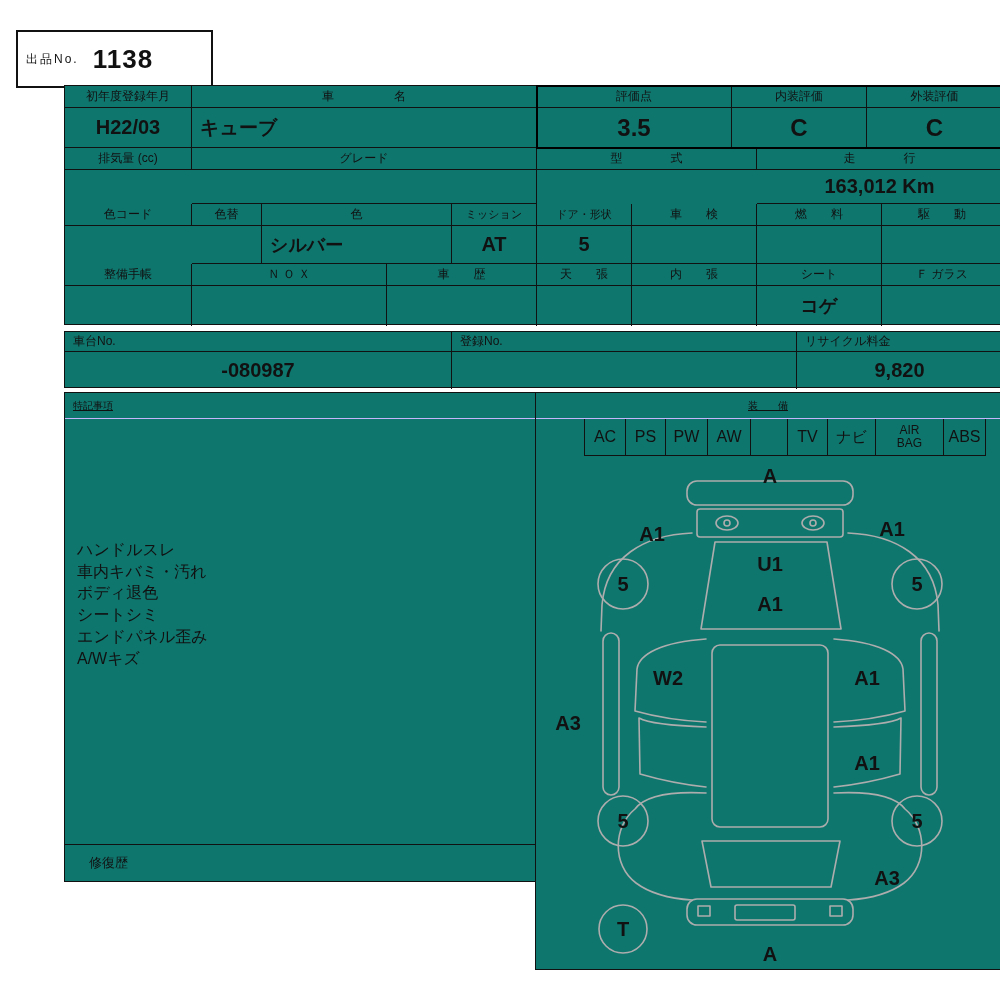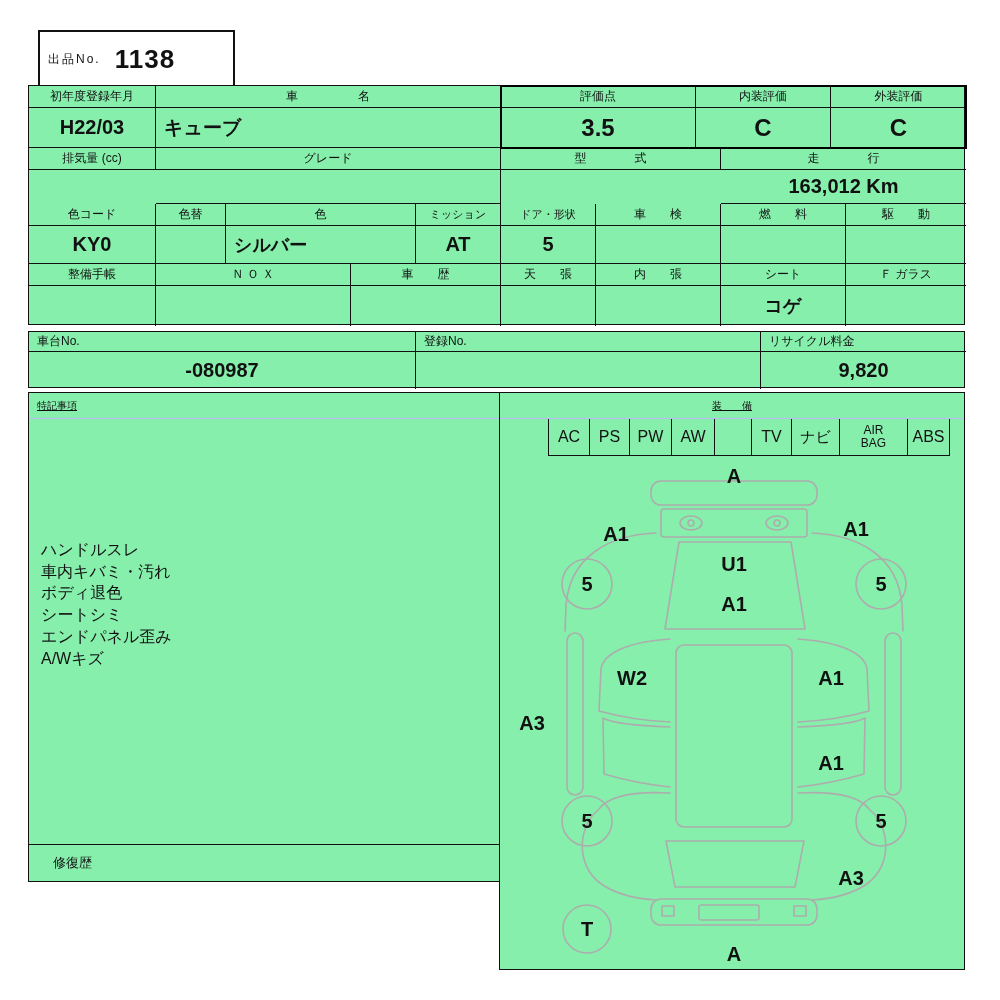--- a/index.html
+++ b/index.html
@@ -1,32 +1,32 @@
 <!DOCTYPE html>
 <html><head>
 <meta charset="utf-8">
 <style>
   * { margin:0; padding:0; box-sizing:border-box; }
   html,body { width:1000px; height:1000px; background:#ffffff; }
   body { position:relative; font-family:"Liberation Sans","DejaVu Sans",sans-serif; color:#111; }
   .abs { position:absolute; }
-  .block { position:absolute; border:1px solid #111; background:#86efac; }
+  .block { position:absolute; border:1px solid #111; background:#0f766e;margin-left:36px; }
   .cell { position:absolute; display:flex; align-items:center; justify-content:center;
           border-right:1px solid #111; border-bottom:1px solid #111; overflow:hidden; }
   .noR { border-right:none; }
   .noB { border-bottom:none; }
   .hdr { font-size:12px; }
   .fs11 { font-size:11px; }
   .val { font-weight:bold; font-size:20px; }
   .fs15 { font-size:18px; }
   .fs18 { font-size:18px; }
   .fs19 { font-size:19px; }
   .big { font-size:24px; }
   .left { justify-content:flex-start; padding-left:8px; }
-  .lot-box { position:absolute; left:38px; top:30px; width:197px; height:58px;
+  .lot-box { position:absolute; left:16px; top:30px; width:197px; height:58px;
              border:2px solid #111; display:flex; align-items:center; gap:14px; padding-left:8px; }
   .lot-label { font-size:12px; letter-spacing:2px; }
   .lot-number { font-size:26px; font-weight:bold; letter-spacing:1px; }
   .score-outline { position:absolute; left:471px; top:-1px; width:467px; height:64px;
                    border:2.5px solid #000; pointer-events:none; }
   .sec-hdr { position:absolute; left:0; top:0; right:0; height:26px; border-bottom:1px solid #c4b5fd;
              display:flex; align-items:center; font-size:10px; padding-left:8px;text-decoration:underline; }
   .sec-hdr.center { justify-content:center; padding-left:0; }
   .notes { position:absolute; left:12px; top:146px; font-size:16px; line-height:21.7px; color:#111; }
   .equip-cell { position:absolute; top:26px; height:37px; display:flex; align-items:center; justify-content:center;
@@ -68,21 +68,20 @@
 
   <div class="cell hdr" style="left:0;top:118px;width:127px;height:22px">色コード</div>
   <div class="cell hdr" style="left:127px;top:118px;width:70px;height:22px">色替</div>
   <div class="cell hdr" style="left:197px;top:118px;width:190px;height:22px">色</div>
   <div class="cell hdr fs11" style="left:387px;top:118px;width:85px;height:22px">ミッション</div>
   <div class="cell hdr fs11" style="left:472px;top:118px;width:95px;height:22px">ドア・形状</div>
   <div class="cell hdr" style="left:567px;top:118px;width:125px;height:22px">車　　検</div>
   <div class="cell hdr" style="left:692px;top:118px;width:125px;height:22px">燃　　料</div>
   <div class="cell hdr noR" style="left:817px;top:118px;width:120px;height:22px">駆　　動</div>
 
-  <div class="cell val" style="left:0;top:140px;width:127px;height:38px">KY0</div>
   <div class="cell val" style="left:127px;top:140px;width:70px;height:38px"></div>
   <div class="cell val fs15 left" style="left:197px;top:140px;width:190px;height:38px">シルバー</div>
   <div class="cell val" style="left:387px;top:140px;width:85px;height:38px">AT</div>
   <div class="cell val" style="left:472px;top:140px;width:95px;height:38px">5</div>
   <div class="cell val" style="left:567px;top:140px;width:125px;height:38px"></div>
   <div class="cell val" style="left:692px;top:140px;width:125px;height:38px"></div>
   <div class="cell val noR" style="left:817px;top:140px;width:120px;height:38px"></div>
 
   <div class="cell hdr" style="left:0;top:178px;width:127px;height:22px">整備手帳</div>
   <div class="cell hdr" style="left:127px;top:178px;width:195px;height:22px">Ｎ Ｏ Ｘ</div>

